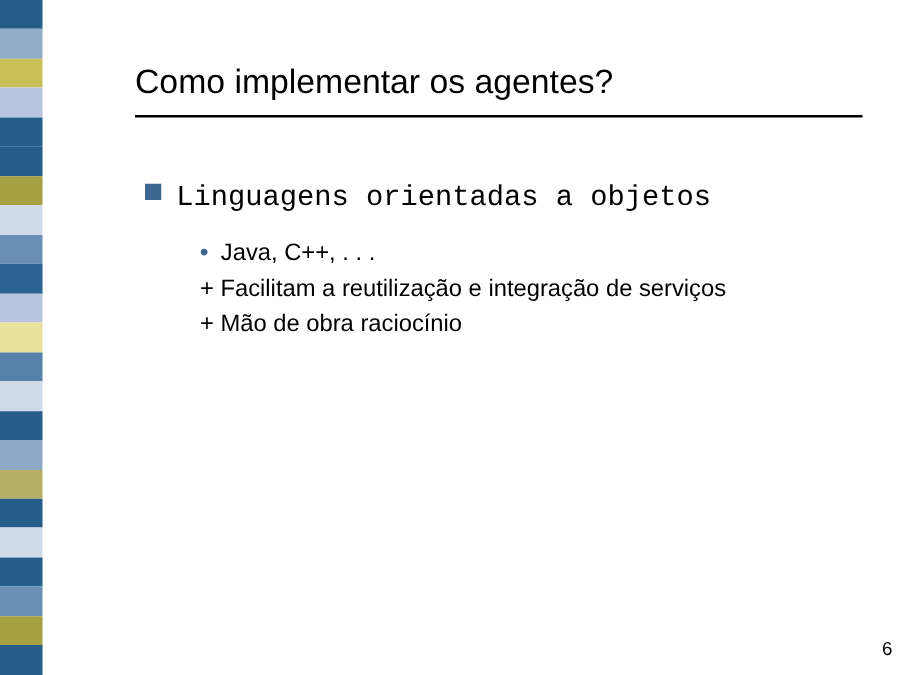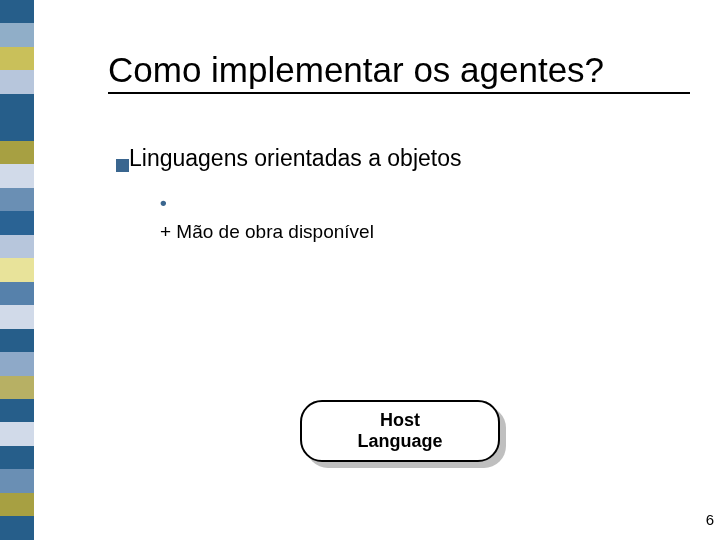--- a/index.html
+++ b/index.html
@@ -5,25 +5,25 @@
   * { margin: 0; padding: 0; box-sizing: border-box; }
   html, body { width: 720px; height: 540px; font-family: Arial, Helvetica, sans-serif; background: #fff; color: #000; }
   .slide { position: relative; width: 720px; height: 540px; overflow: hidden; }
 
   
   .stripe { position: absolute; left: 0; top: 0; width: 34px; height: 100%; display: flex; flex-direction: column; }
   .stripe div { width: 100%; }
 
   
   .title-row { position: absolute; top: 50px; left: 108px; right: 40px; }
-  .title { font-size: 35px; font-weight: 400; }
+  .title { font-size: 27px; font-weight: 400; }
   .title-rule { position: absolute; top: 92px; left: 108px; right: 30px; height: 0; border-top: 2px solid #000; }
 
   
-  .lvl1 { position: absolute; top: 145px; left: 116px; display: flex; align-items: flex-end; gap: 0; }
+  .lvl1 { position: absolute; top: 145px; left: 116px; display: flex; align-items: flex-start; gap: 12px; font-family: Liberation Mono, monospace; }
   .sq-bullet { width: 13px; height: 13px; background: #3a668f; flex: none; margin-top: 2px; }
   .lvl1-text { font-size: 23px; }
 
   
   .lvl2 { position: absolute; top: 190px; left: 160px; right: 60px; font-size: 19px; line-height: 1.35; }
   .lvl2 li { list-style: none; margin-bottom: 3px; }
   .dot-row { display: flex; gap: 10px; }
   .dot { color: #3a668f; font-weight: bold; }
   .cont { padding-left: 30px; }
 
@@ -72,26 +72,21 @@
   <div class="title-rule"></div>
 
   <div class="lvl1">
     <span class="sq-bullet"></span>
     <span class="lvl1-text">Linguagens orientadas a objetos</span>
   </div>
 
   <ul class="lvl2">
     <li class="dot-row">
       <span class="dot">•</span>
+      <span>Java, C++, . . .</span>
     </li>
-    <li>+ Mão de obra disponível</li>
+    <li>+ Facilitam a reutilização e integração de serviços</li>
+    <li>+ Mão de obra raciocínio</li>
   </ul>
 
-  <div class="host-wrap">
-    <div class="host-shadow"></div>
-    <div class="host-box">
-      <span>Host</span>
-      <span>Language</span>
-    </div>
-  </div>
 
   <div class="pagenum">6</div>
 </div>
 
 </body></html>

